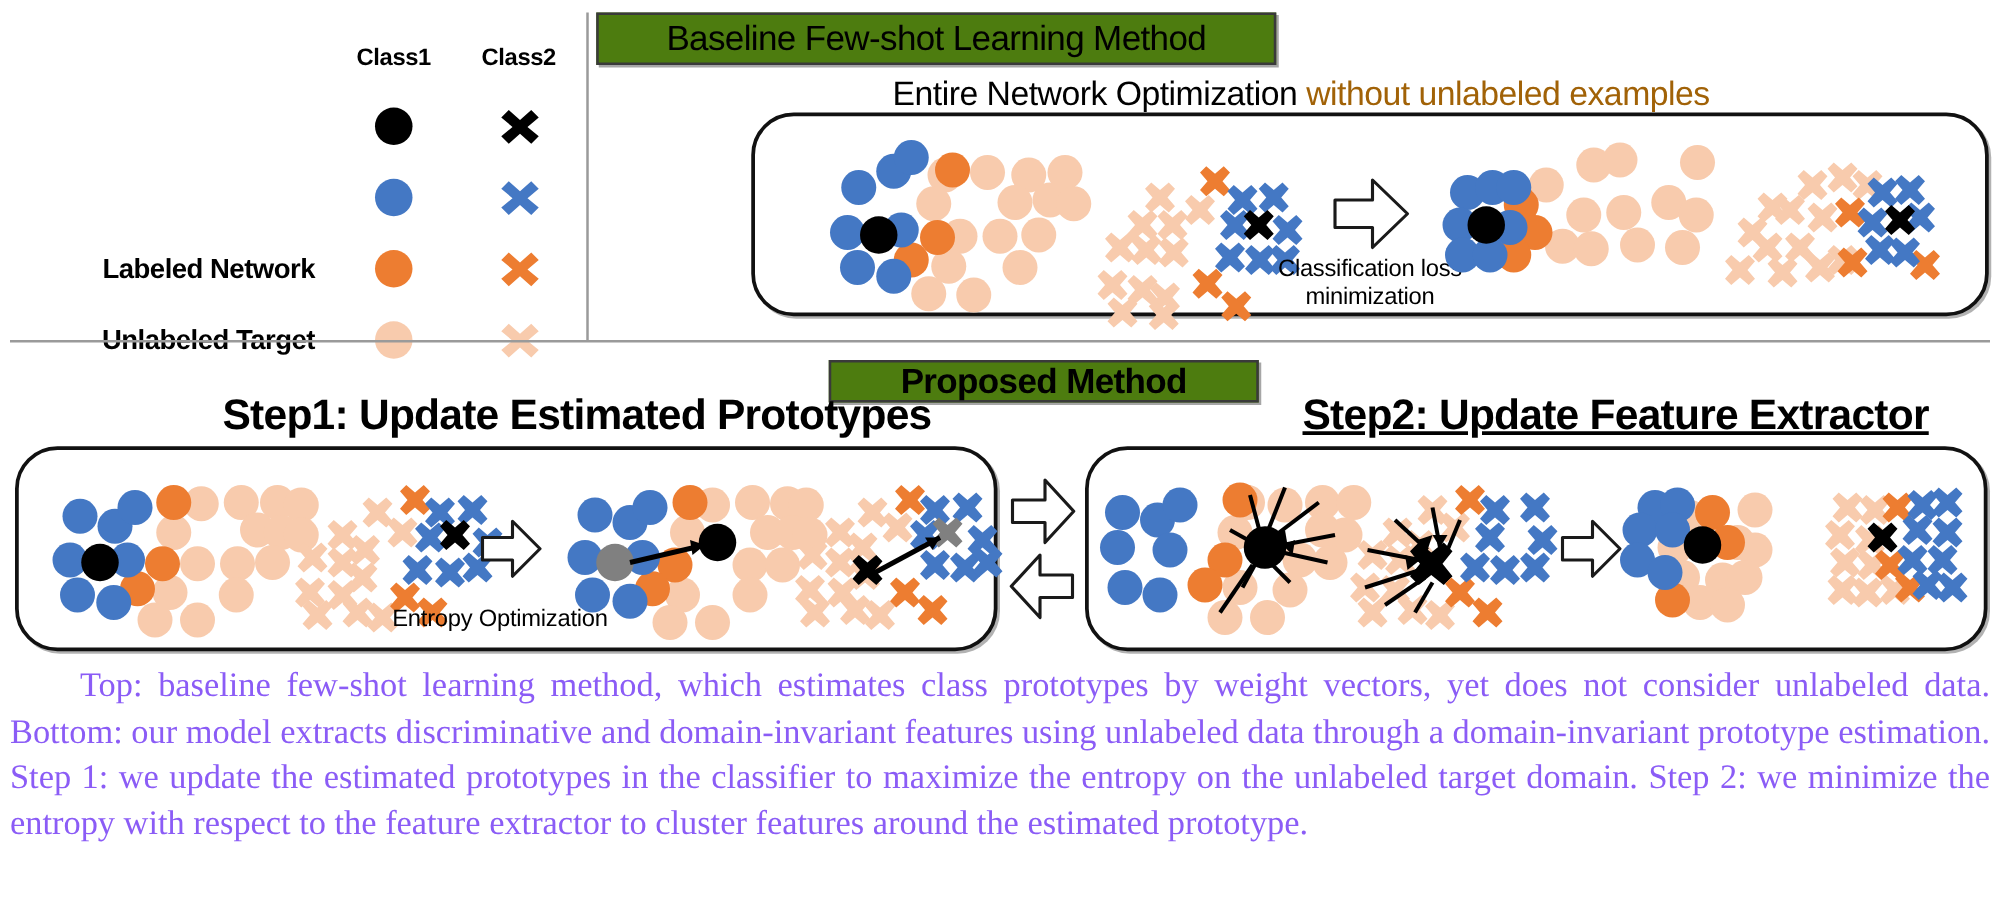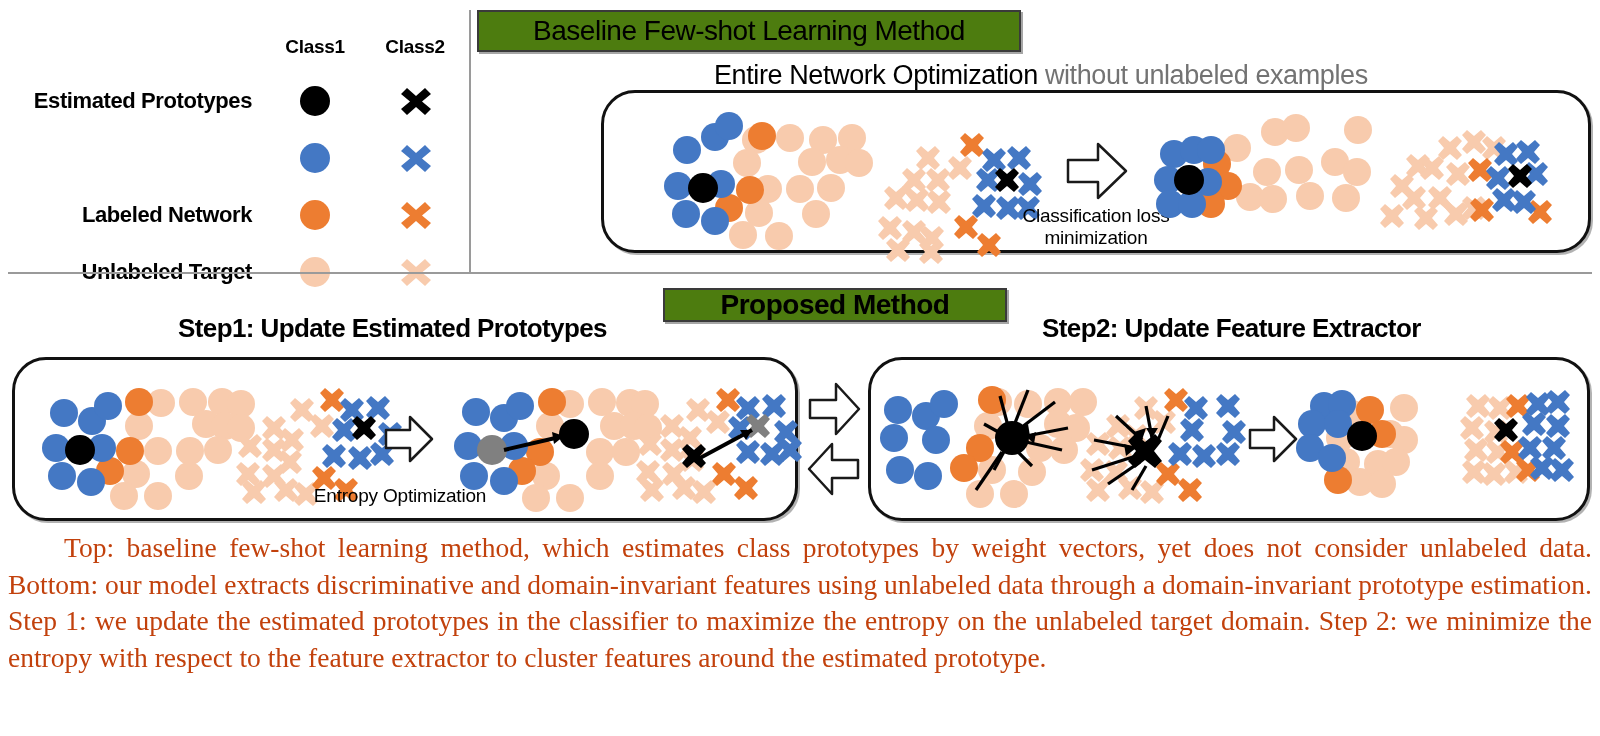--- a/index.html
+++ b/index.html
@@ -67,62 +67,61 @@
     box-sizing: border-box;
     box-shadow: 2px 2px 0 rgba(0,0,0,0.30);
   }
 
   
   .plain {
     font-size: 27px;
     white-space: nowrap;
     letter-spacing: -0.4px;
   }
-  .red { color: #737373; }
+  .red { color: #a16207; }
   .small-note {
     font-size: 19px;
     text-align: center;
     line-height: 1.15;
     white-space: nowrap;
     letter-spacing: -0.2px;
   }
   .step-title {
-    font-size: 26px;
+    font-size: 34px;
     font-weight: bold;
     white-space: nowrap;
     letter-spacing: -0.6px;
   }
 
   
   #caption {
     position: absolute;
     left: 8px;
     top: 530px;
     width: 1584px;
     font-family: "Liberation Serif", serif;
     font-size: 27.5px;
     line-height: 1.33;
     text-align: justify;
     text-indent: 56px;
-    color: #c2410c;
+    color: #8b5cf6;
   }
 
   svg { display: block; overflow: visible; }
 </style>
 </head>
 <body>
 
 <div id="figure">
 
   <div class="abs" style="left:0px; top:18px; width:468px; height:240px;">
 
     <div class="abs legend-head" style="left:265px; top:18px; width:100px;">Class1</div>
     <div class="abs legend-head" style="left:365px; top:18px; width:100px;">Class2</div>
 
-    <div class="abs legend-label" style="left:0px; top:70px; width:252px;">Estimated Prototypes</div>
     <div class="abs mk mk-dot" style="left:300px; top:68px; width:30px; height:30px; background:#000000;"></div>
     <svg class="abs" style="left:399px; top:66px;" width="34" height="34" viewBox="0 0 34 34">
       <path d="M8 4 L17 12 L26 4 L32 10 L23 17.5 L32 25 L26 31 L17 23 L8 31 L2 25 L11 17.5 L2 10 Z" fill="#000000"></path>
     </svg>
 
     <div class="abs mk mk-dot" style="left:300px; top:125px; width:30px; height:30px; background:#4478c4;"></div>
     <svg class="abs" style="left:399px; top:123px;" width="34" height="34" viewBox="0 0 34 34">
       <path d="M8 4 L17 12 L26 4 L32 10 L23 17.5 L32 25 L26 31 L17 23 L8 31 L2 25 L11 17.5 L2 10 Z" fill="#4478c4"></path>
     </svg>
 
@@ -287,21 +286,21 @@
     <g fill="#000000">
       <use href="#xmk" x="358" y="64"></use>
     </g>
   </svg>
 
   <div class="abs title-box bold" style="left:663px; top:288px; width:344px; height:34px;">
     <span class="title-box-text">Proposed Method</span>
   </div>
 
   <div class="abs step-title" style="left:178px; top:313px;">Step1: Update Estimated Prototypes</div>
-  <div class="abs step-title" style="left:1042px; top:313px;">Step2: Update Feature Extractor</div>
+  <div class="abs step-title" style="left:1042px; top:313px;text-decoration:underline;">Step2: Update Feature Extractor</div>
 
   <div class="abs panel" style="left:12px; top:357px; width:786px; height:164px;"></div>
 
   <svg class="abs" style="left:26px; top:366px;" width="390" height="148" viewBox="0 0 390 148">
     <g>
       <circle cx="135" cy="37" r="14" fill="#f8cbad"></circle>
       <circle cx="167" cy="36" r="14" fill="#f8cbad"></circle>
       <circle cx="196" cy="36" r="14" fill="#f8cbad"></circle>
       <circle cx="215" cy="38" r="14" fill="#f8cbad"></circle>
       <circle cx="113" cy="60" r="14" fill="#f8cbad"></circle>

